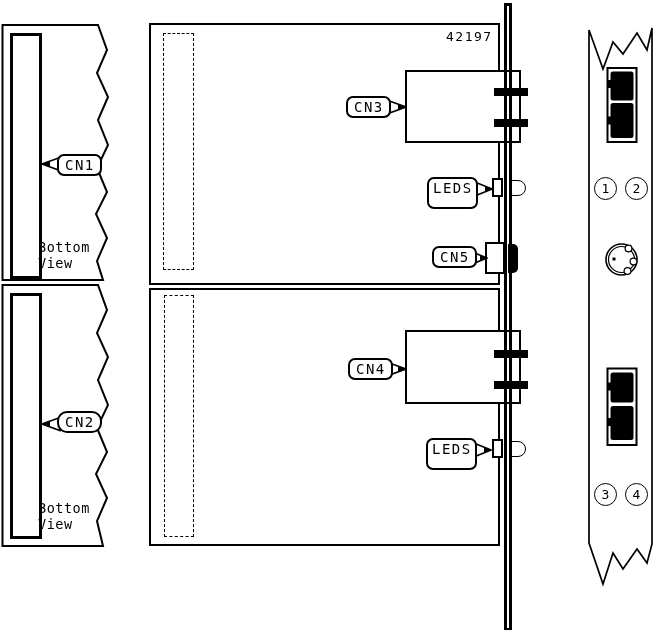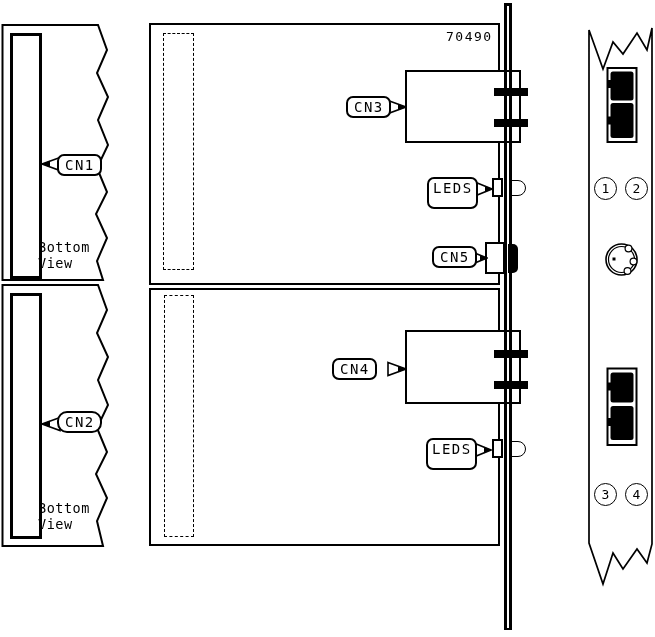--- a/index.html
+++ b/index.html
@@ -100,21 +100,21 @@
   <div class="bracket-line" style="left:504px;top:3px;width:2.5px;height:627px;"></div>
   <div class="bracket-line" style="left:509px;top:3px;width:3px;height:627px;"></div>
   <div class="bracket-line" style="left:504px;top:3px;width:8px;height:2.5px;"></div>
   <div class="bracket-line" style="left:504px;top:627.5px;width:8px;height:2.5px;"></div>
 
   <div class="tab" style="left:494px;top:88px;width:34px;height:8px;"></div>
   <div class="tab" style="left:494px;top:119px;width:34px;height:8px;"></div>
   <div class="tab" style="left:494px;top:350px;width:34px;height:8px;"></div>
   <div class="tab" style="left:494px;top:381px;width:34px;height:8px;"></div>
 
-  <div class="partnum" style="left:446px;top:29px;">70490</div>
+  <div class="partnum" style="left:446px;top:29px;">42197</div>
 
   <div class="caption" style="left:38px;top:240px;">
     <div>Bottom</div>
     <div>View</div>
   </div>
   <div class="caption" style="left:38px;top:501px;">
     <div>Bottom</div>
     <div>View</div>
   </div>
 
@@ -141,21 +141,21 @@
     <path d="M1,2.5 L17,9 L1,15.5 Z" fill="#fff" stroke="#000" stroke-width="1.6"></path>
     <path d="M10,5.8 L17,9 L10,12.2 Z" fill="#000"></path>
   </svg>
 
   <div class="callout-box" style="left:432px;top:246px;">CN5</div>
   <svg class="callout-arrow" style="left:470px;top:249px;" width="18" height="18" viewBox="0 0 18 18">
     <path d="M1,2.5 L17,9 L1,15.5 Z" fill="#fff" stroke="#000" stroke-width="1.6"></path>
     <path d="M10,5.8 L17,9 L10,12.2 Z" fill="#000"></path>
   </svg>
 
-  <div class="callout-box" style="left:332px;top:358px;">CN4</div>
+  <div class="callout-box" style="left:348px;top:358px;">CN4</div>
   <svg class="callout-arrow" style="left:387px;top:360px;" width="20" height="18" viewBox="0 0 20 18">
     <path d="M1,2.5 L19,9 L1,15.5 Z" fill="#fff" stroke="#000" stroke-width="1.6"></path>
     <path d="M11,5.8 L19,9 L11,12.2 Z" fill="#000"></path>
   </svg>
 
   <div class="callout-box wide" style="left:426px;top:438px;">LEDS</div>
   <svg class="callout-arrow" style="left:474px;top:440.5px;" width="18" height="18" viewBox="0 0 18 18">
     <path d="M1,2.5 L17,9 L1,15.5 Z" fill="#fff" stroke="#000" stroke-width="1.6"></path>
     <path d="M10,5.8 L17,9 L10,12.2 Z" fill="#000"></path>
   </svg>

